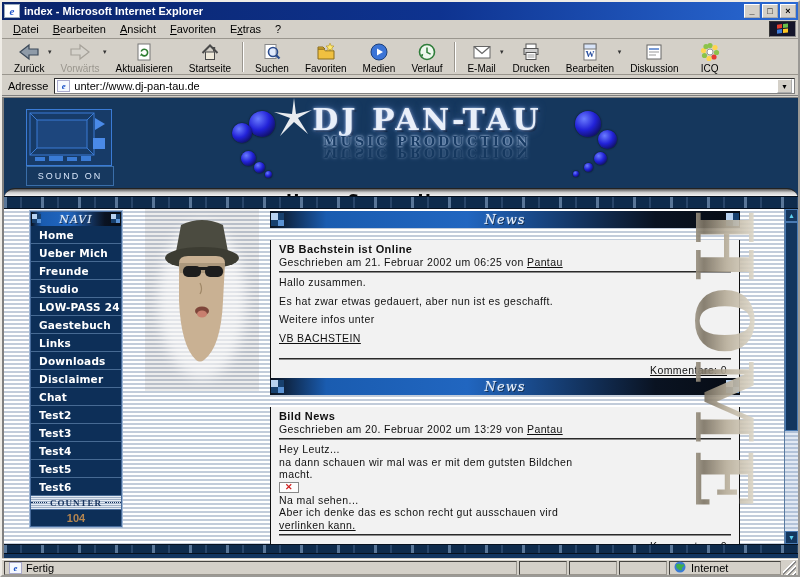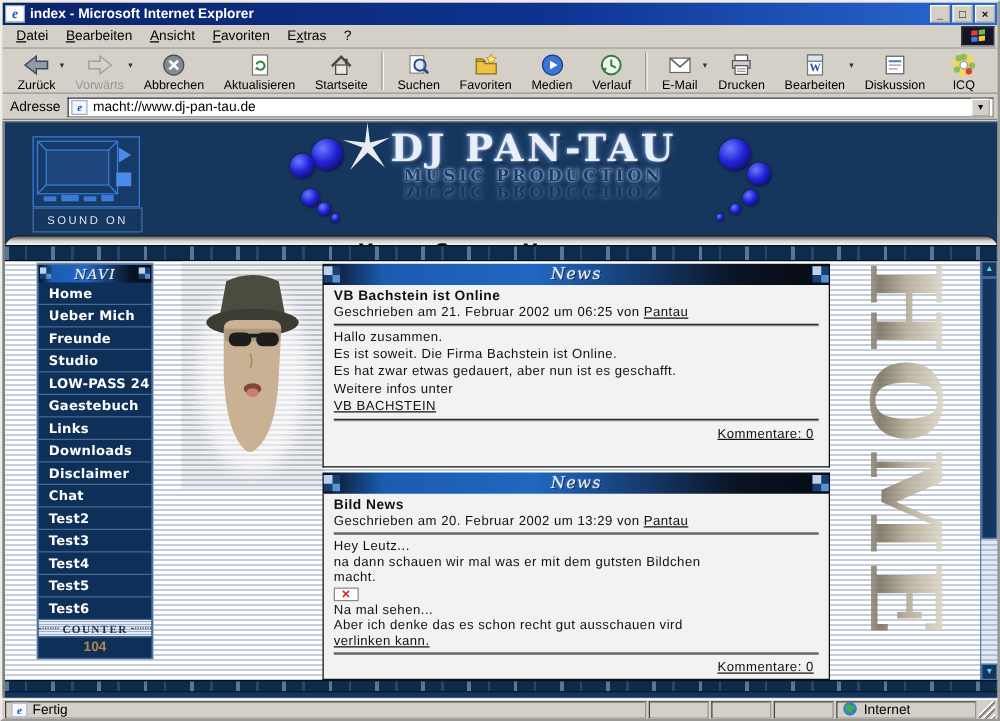--- a/index.html
+++ b/index.html
@@ -107,24 +107,24 @@
   .counter-label::before,.counter-label::after{content:"";width:18px;border-top:1px dotted #15315c;}
   .counter-value{height:17px;background:#0d2f58;border-top:1px solid #486c9c;color:#b5854f;
     font-weight:bold;font-size:11px;text-align:center;line-height:17px;}
 
   
   .avatar{position:absolute;left:141px;top:0;width:114px;height:182px;
     background:repeating-linear-gradient(180deg,#ececec 0 2px,#b9bfc9 2px 4px);}
 
   
   .news-col{position:absolute;left:254px;top:0;width:398px;height:335px;}
-  .news-box{position:absolute;left:0;width:406px;}
+  .news-box{position:absolute;left:12px;width:470px;}
   .news-box:nth-child(1){top:2px;} .news-box:nth-child(2){top:169px;}
-  .news-body{background:#f2f2f2;border:1px solid #101010;border-top:none;padding:3px 8px 19px 8px;
-    font-size:10.5px;line-height:12.5px;letter-spacing:.4px;color:#101010;display:flex;flex-direction:column;}
+  .news-body{background:#f2f2f2;border:1px solid #101010;border-top:none;padding:3px 8px 8px 8px;
+    font-size:10.5px;line-height:12.5px;letter-spacing:.4px;color:#101010;display:flex;flex-direction:column;margin-top:12px;}
   .news-box:nth-child(1) .news-body{height:146px;}
   .news-box:nth-child(2) .news-body{height:149px;}
   .news-title{font-weight:bold;font-size:11px;}
   .rule{height:0;border-top:1px solid #2a2a2a;border-bottom:1px solid #8a8a8a;margin:3px 0;}
   .gap{height:6px;}
   .nlink{color:#101010;text-decoration:underline;}
   .imgbox{width:20px;height:20px;background:#fdfdfd;border:1px solid #888;box-shadow:inset 1px 1px 0 #fff;
     display:flex;align-items:center;justify-content:center;margin:1px 0;}
   .imgbox span{color:#d02020;font-size:9px;font-weight:bold;line-height:9px;}
   .bottomrow{margin-top:auto;}
@@ -201,29 +201,20 @@
             <svg width="22" height="20" viewBox="0 0 22 20">
               <path d="M20 10 L11 3 v4 H2 v6 h9 v4 Z" fill="#d5d2cb" stroke="#a5a199" stroke-width="1.2"></path>
             </svg>
           </span>
           <span class="dd">▾</span>
           <span class="tb-lbl">Vorwärts</span>
         </div>
         <div class="tb-btn">
           <span class="tb-ico">
             <svg width="20" height="20" viewBox="0 0 20 20">
-              <circle cx="10" cy="10" r="8" fill="#848a92" stroke="#4a4a4a"></circle>
-              <path d="M6.5 6.5 L13.5 13.5 M13.5 6.5 L6.5 13.5" stroke="#fff" stroke-width="2.2"></path>
-            </svg>
-          </span>
-          <span class="tb-lbl">Abbrechen</span>
-        </div>
-        <div class="tb-btn">
-          <span class="tb-ico">
-            <svg width="20" height="20" viewBox="0 0 20 20">
               <rect x="4" y="2" width="12" height="16" fill="#fff" stroke="#777"></rect>
               <path d="M7.2 9.5 a3.3 3.3 0 1 1 .8 3.4" stroke="#2e7d32" fill="none" stroke-width="1.6"></path>
               <path d="M5.8 13.8 l3-.2 -1-2.6z" fill="#2e7d32"></path>
             </svg>
           </span>
           <span class="tb-lbl">Aktualisieren</span>
         </div>
         <div class="tb-btn">
           <span class="tb-ico">
             <svg width="20" height="20" viewBox="0 0 20 20">
@@ -336,21 +327,21 @@
             </svg>
           </span>
           <span class="tb-lbl">ICQ</span>
         </div>
       </div>
 
   <div class="addressbar">
     <span class="addr-label">Adresse</span>
     <span class="addr-field">
       <span class="addr-ico">e</span>
-      <span class="addr-text">macht://www.dj-pan-tau.de</span>
+      <span class="addr-text">unter://www.dj-pan-tau.de</span>
       <span class="addr-drop">▼</span>
     </span>
   </div>
 
   <div class="page">
 
     <div class="site-header">
       <div class="wireframe">
         <svg width="84" height="55" viewBox="0 0 84 55">
           <g stroke="#3a7bd5" stroke-width="1" fill="none">
@@ -457,21 +448,20 @@
               <div class="panel-head">
                 <span class="px l"></span>
                 <span class="ht">News</span>
                 <span class="px r"></span>
               </div>
               <div class="news-body">
                 <div class="news-title">VB Bachstein ist Online</div>
                 <div>Geschrieben am 21. Februar 2002 um 06:25 von <a class="nlink">Pantau</a></div>
                 <div class="rule"></div>
                 <div>Hallo zusammen.</div>
-                <div>Es ist soweit. Die Firma Bachstein ist Online.</div>
                 <div class="gap"></div>
                 <div>Es hat zwar etwas gedauert, aber nun ist es geschafft.</div>
                 <div class="gap"></div>
                 <div>Weitere infos unter</div>
                 <div class="gap"></div>
                 <div><a class="nlink">VB BACHSTEIN</a></div>
                 <div class="bottomrow">
                   <div class="rule"></div>
                   <div class="comments">Kommentare: 0</div>
                 </div>

